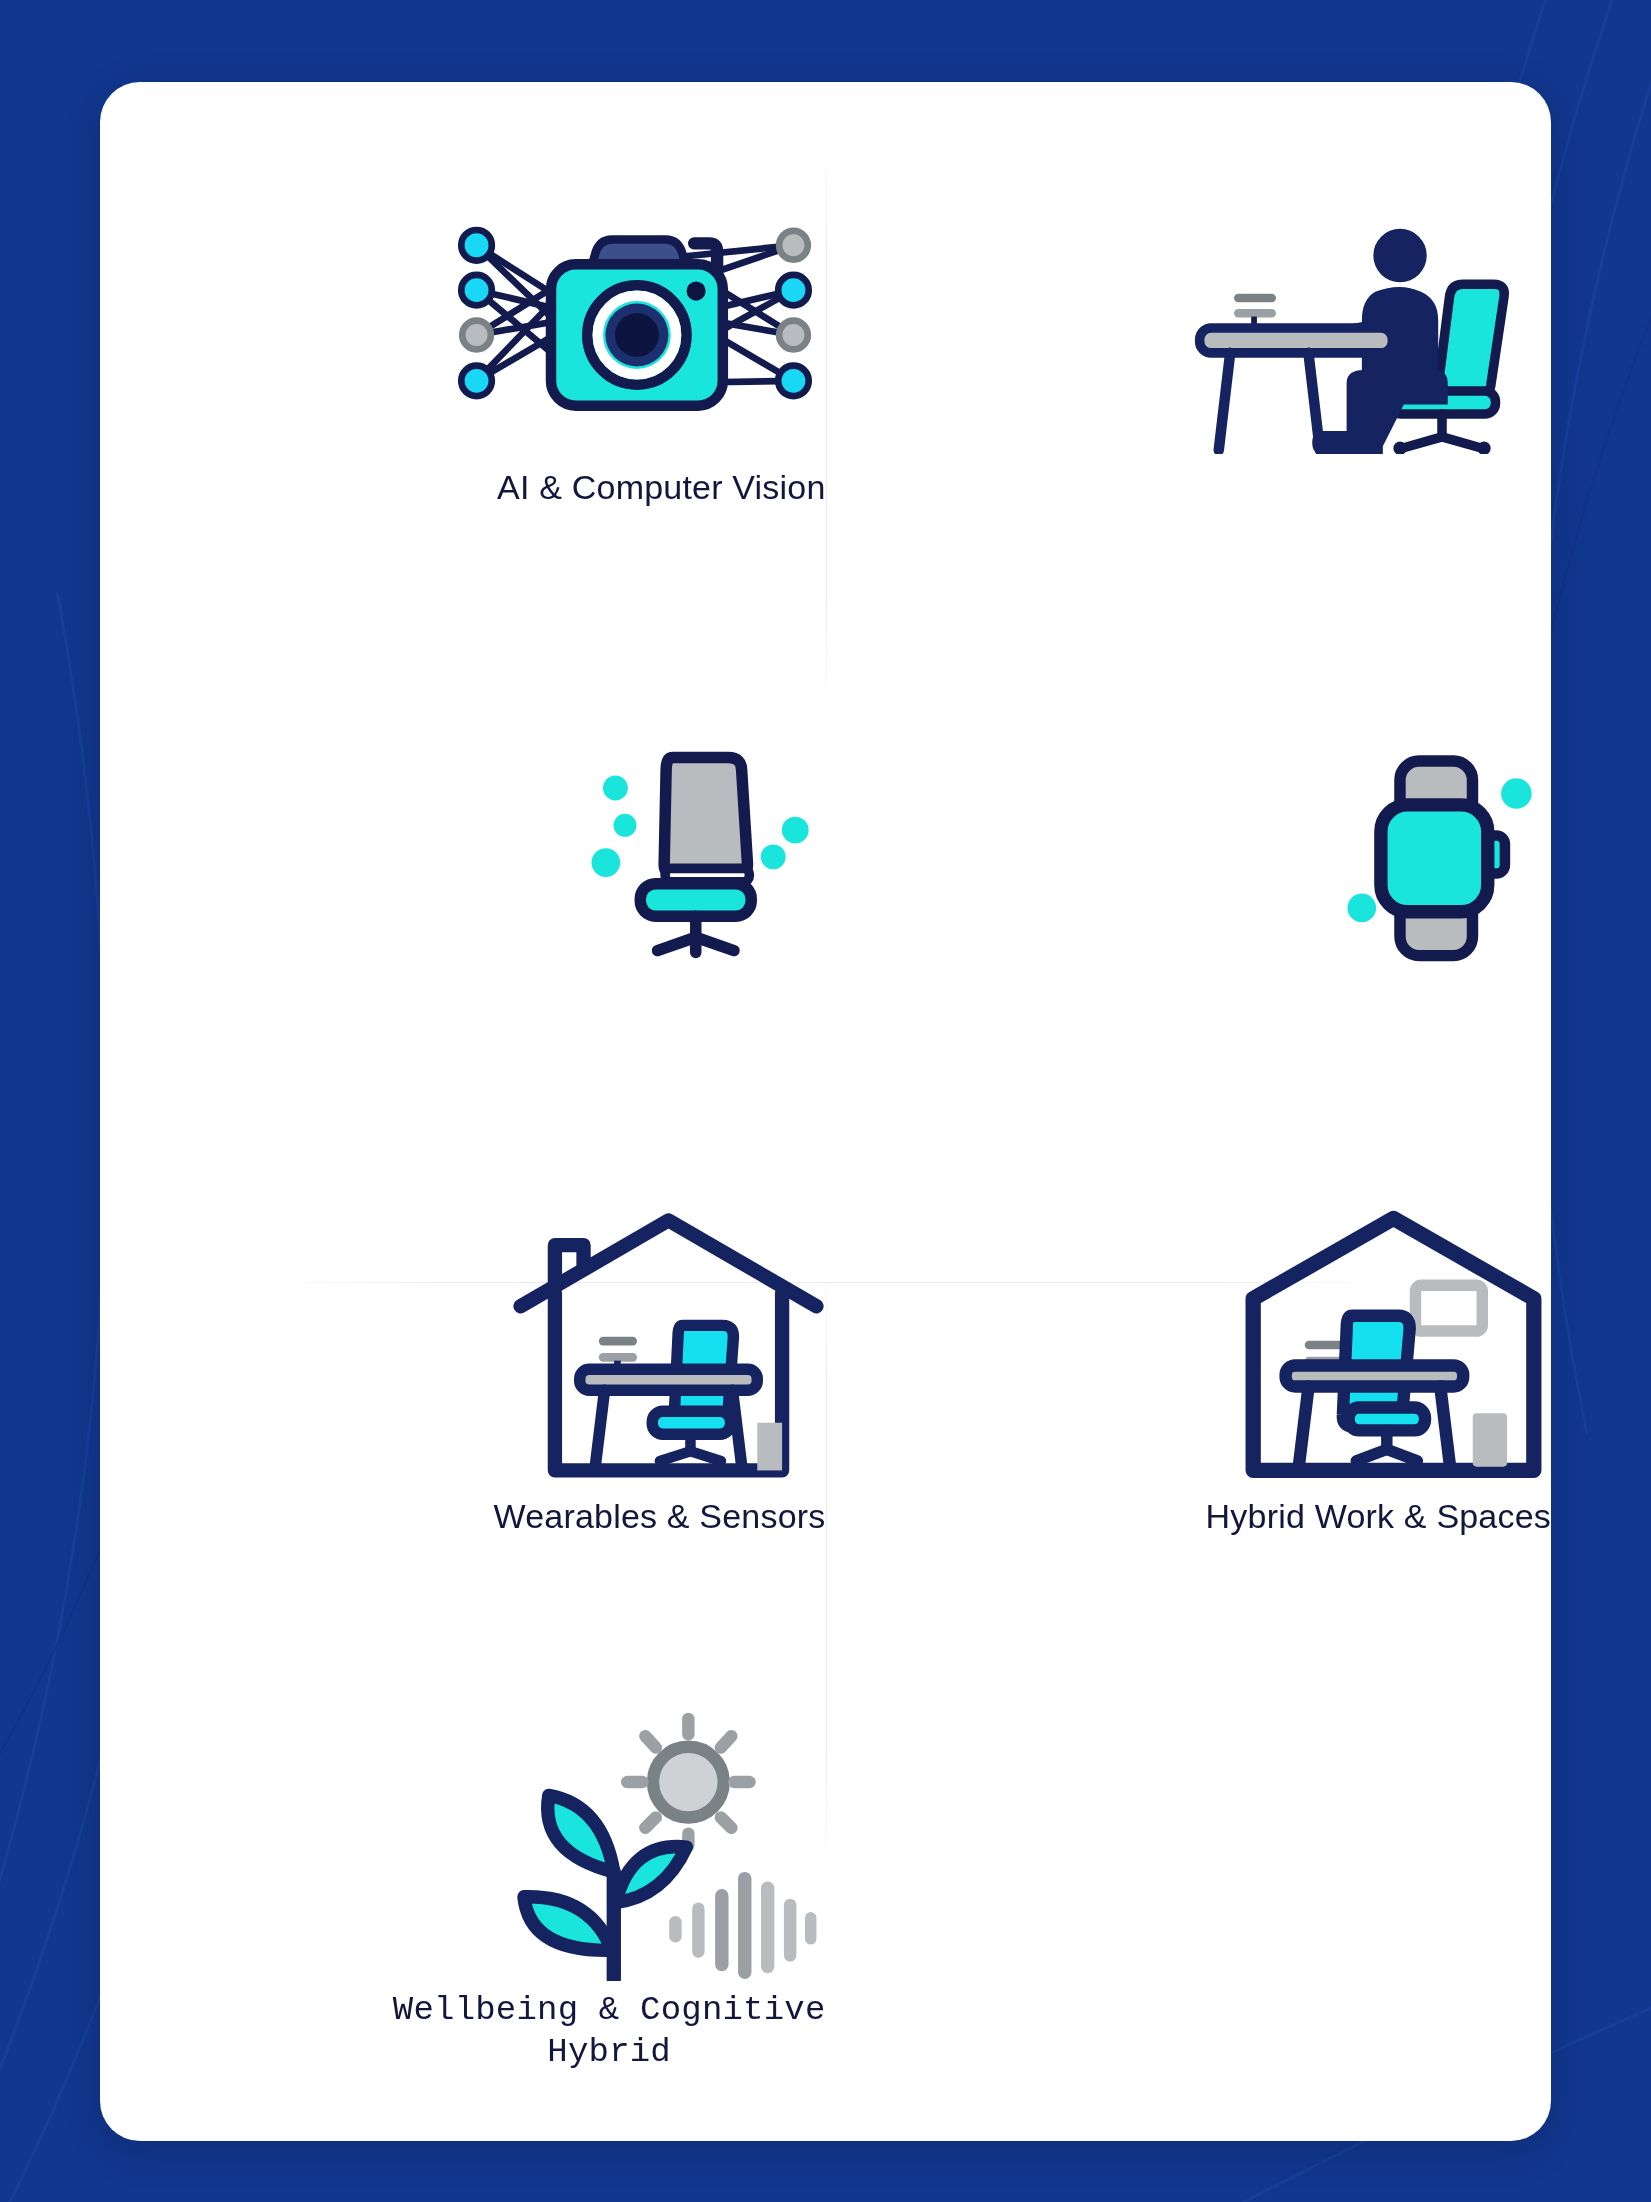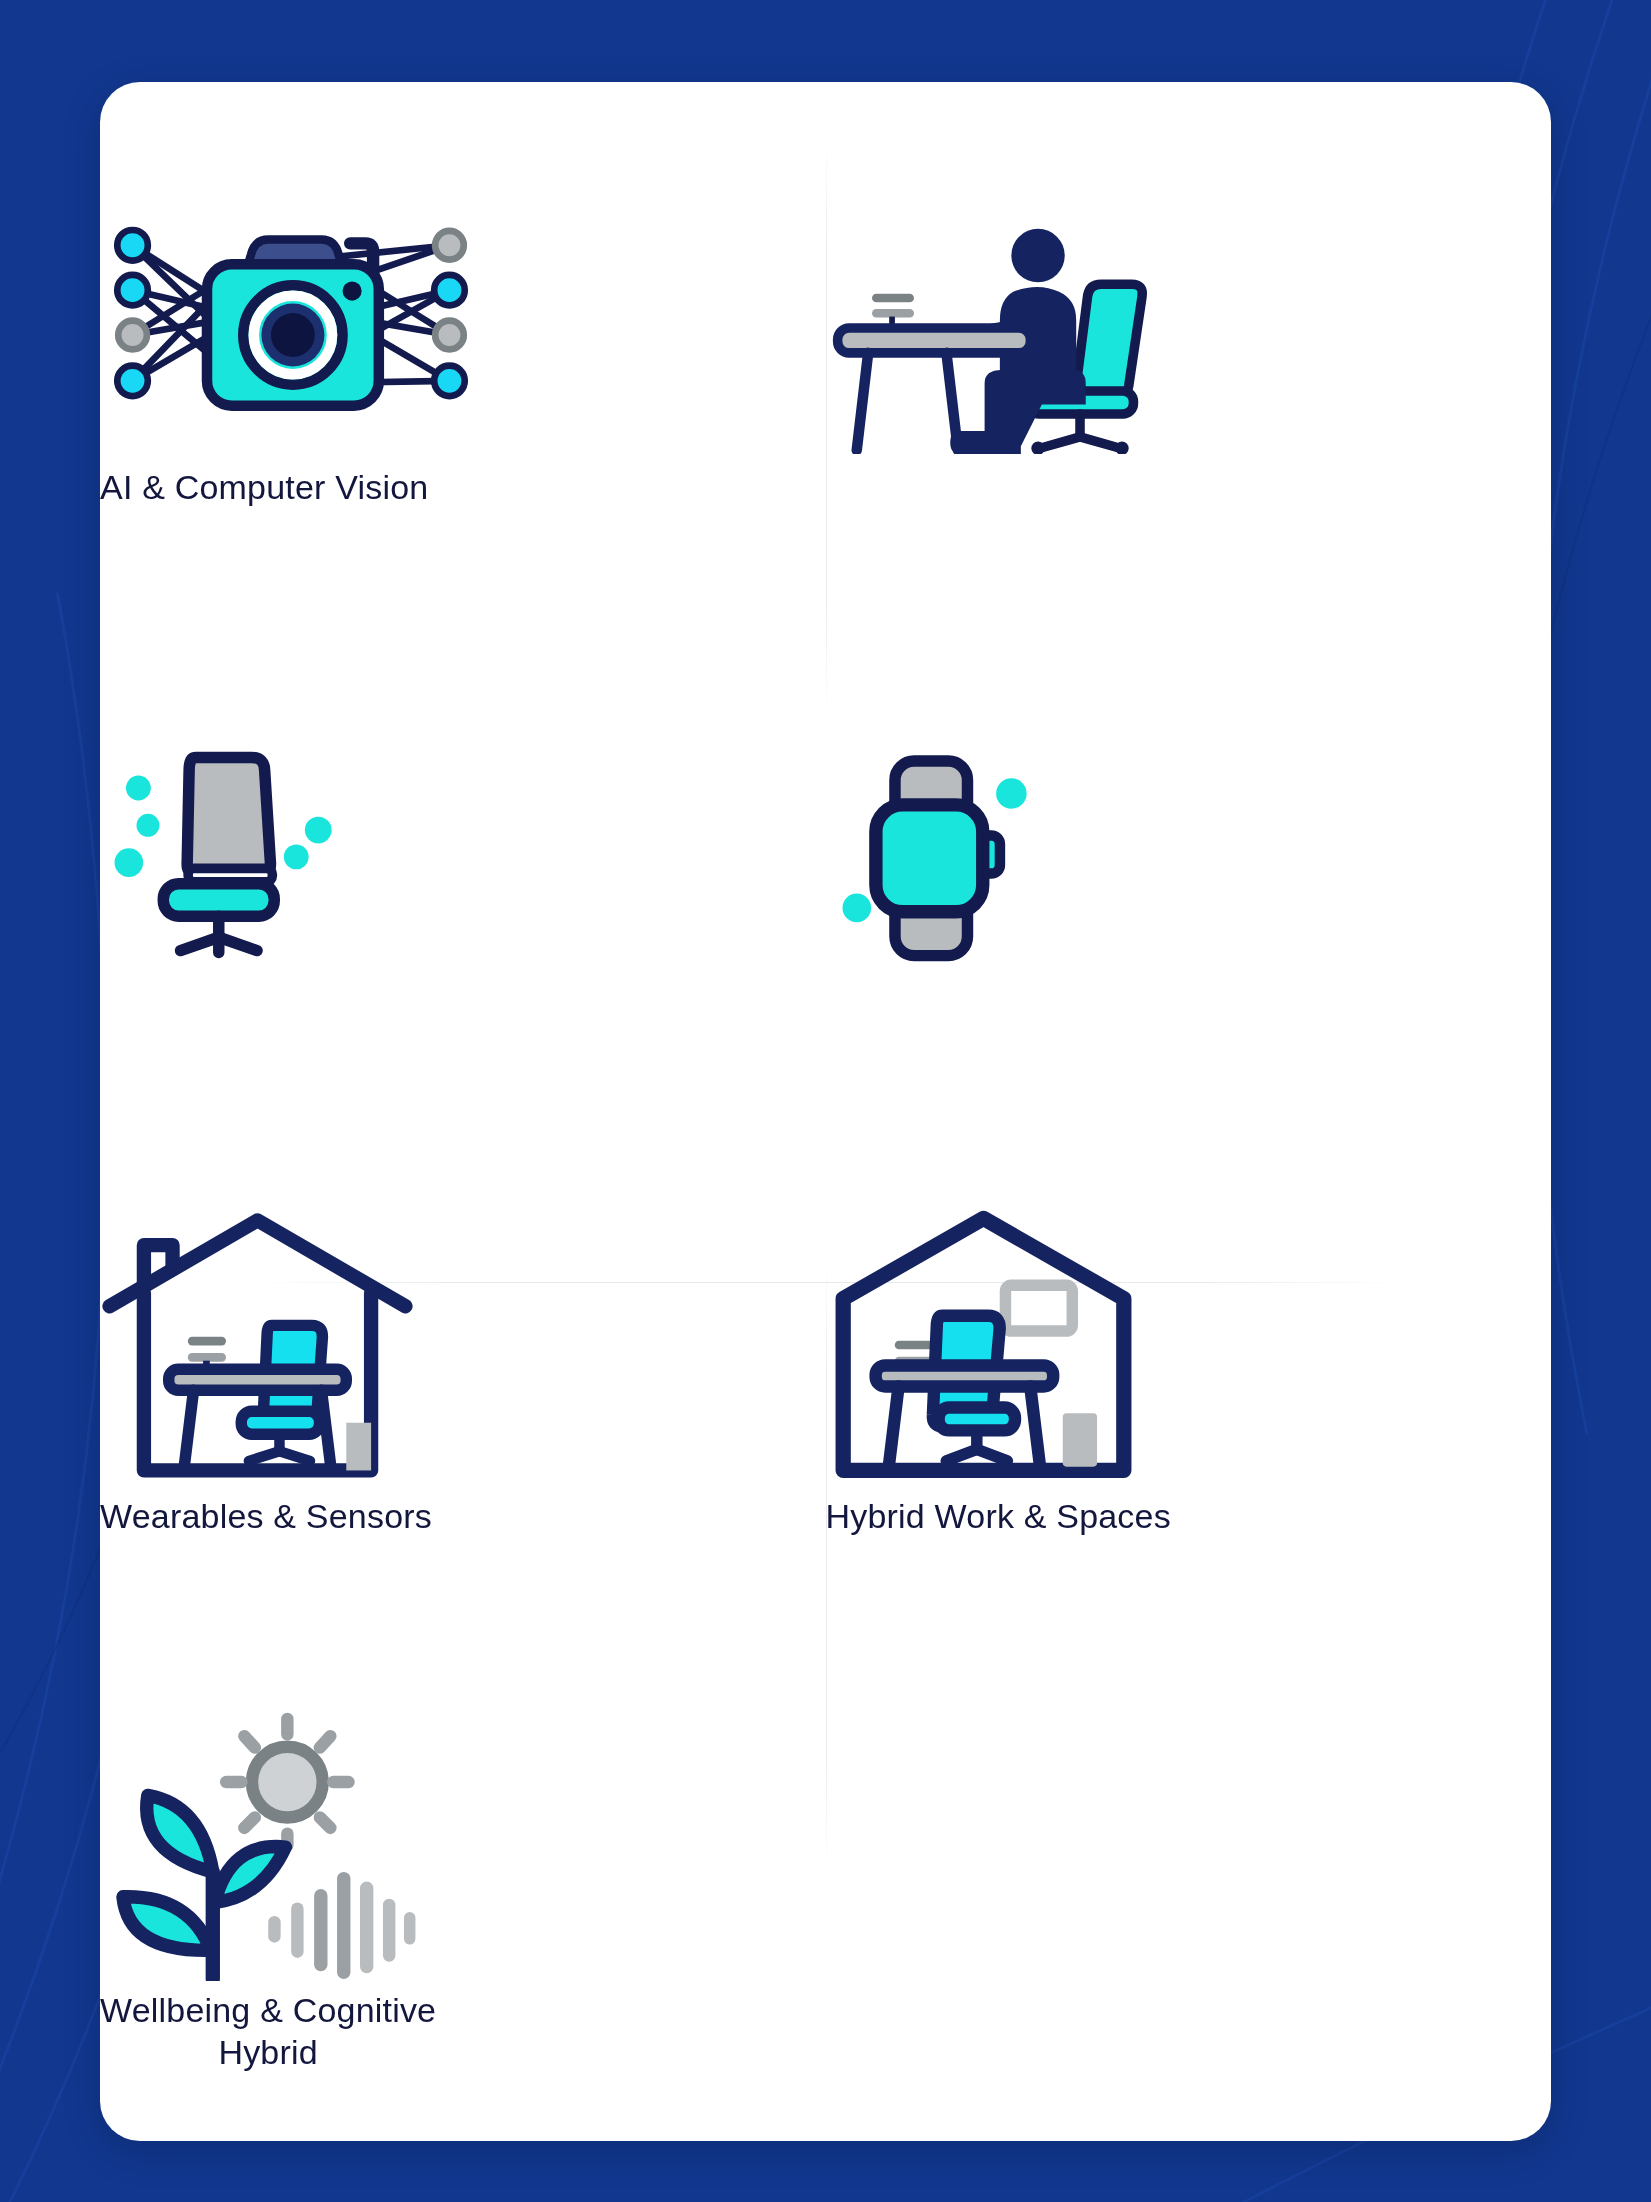--- a/index.html
+++ b/index.html
@@ -25,38 +25,38 @@
     position:absolute;
     inset:0;
     display:grid;
     grid-template-columns:1fr 1fr;
     grid-template-rows:repeat(4, 1fr);
   }
   .cell {
     position:relative;
     display:flex;
     flex-direction:column;
-    align-items:flex-start;
+    align-items:flex-end;
     justify-content:center;
   }
   .icon-wrap {
     display:flex; align-items:center; justify-content:center;
     height:287px;
   }
   .label {
     color:#13163d;
     font-size:34px;
     font-weight:400;
     letter-spacing:0.2px;
     text-align:center;
     line-height:1.22;
     margin-top:9.6px;
     max-width:478px;
   }
-  .label.two-line { margin-top:9px; }
+  .label.two-line { margin-top:9px;font-family:Liberation Mono, monospace; }
   
   .vdiv {
     position:absolute;
     width:1px;
     background:linear-gradient(to bottom, rgba(30,40,90,0) 0%, rgba(30,40,90,0.10) 22%, rgba(30,40,90,0.10) 78%, rgba(30,40,90,0) 100%);
   }
   .hdiv {
     position:absolute;
     height:1px;
     background:linear-gradient(to right, rgba(30,40,90,0) 0%, rgba(30,40,90,0.10) 18%, rgba(30,40,90,0.10) 82%, rgba(30,40,90,0) 100%);

